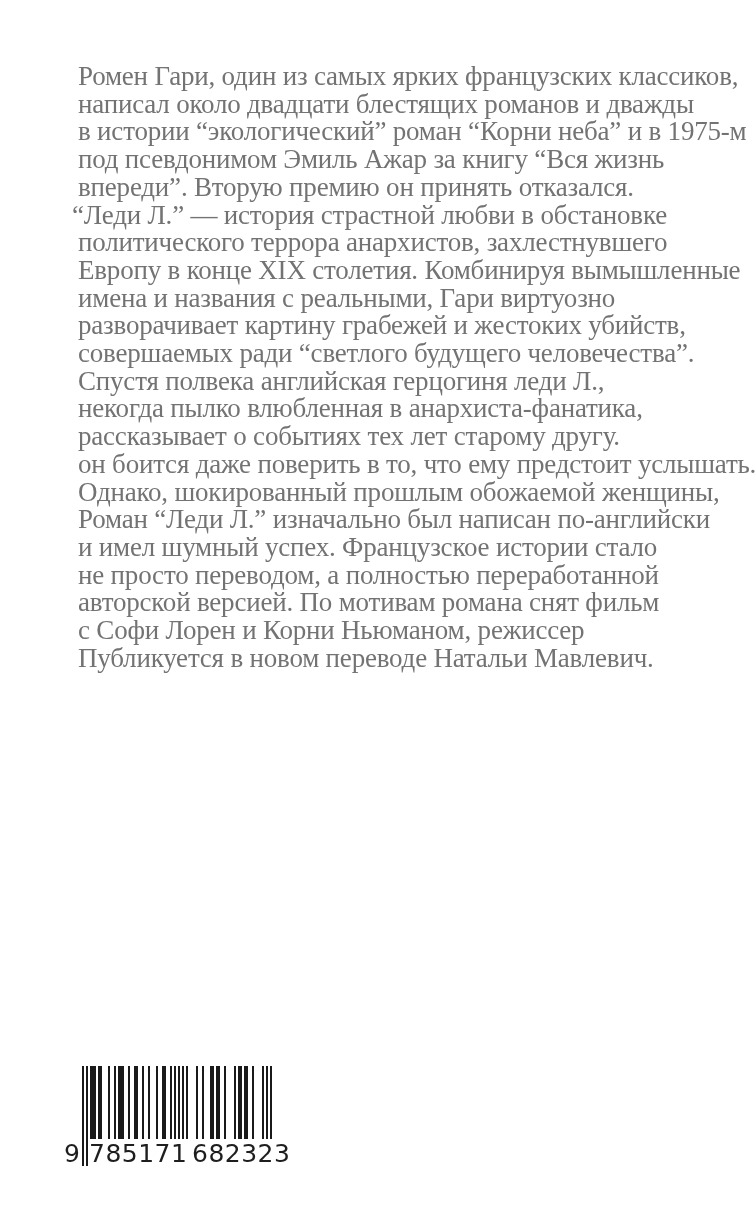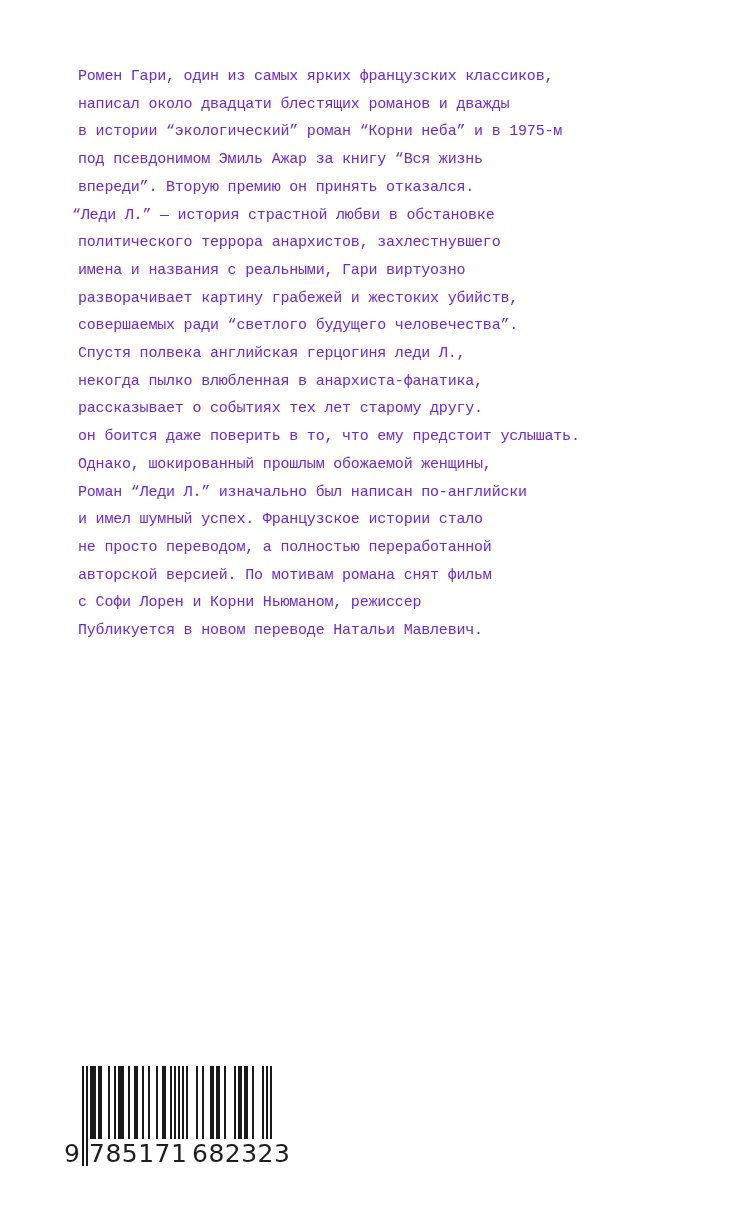--- a/index.html
+++ b/index.html
@@ -1,20 +1,20 @@
 <!DOCTYPE html>
 <html><head>
   <meta charset="utf-8">
   <style>
     html, body { margin: 0; padding: 0; background: #ffffff; }
     body { width: 756px; height: 1217px; position: relative; overflow: hidden; }
     .blurb {
       position: absolute; left: 78px; top: 63px; width: 620px;
-      font-family: Liberation Mono, monospace;
-      font-size: 15px; line-height: 27.7px; color: #6d28d9;
+      font-family: Liberation Serif, serif;
+      font-size: 27px; line-height: 27.7px; color: #737373;
       letter-spacing: -0.2px;
     }
     .blurb .line { white-space: nowrap; display: block; }
     .barcode-wrap { position: absolute; left: 64px; top: 1066px; width: 220px; height: 110px; }
     .barcode { position: absolute; left: 18px; top: 0; height: 100px; width: 190px; }
     .barcode-digits {
       position: absolute; top: 73px; left: 0;
       font-family: "DejaVu Sans", sans-serif; font-size: 25px; color: #1e1e1e;
       letter-spacing: 0.5px; background: transparent;
     }
@@ -25,20 +25,21 @@
 <body>
 
 <div class="blurb">
   <span class="line">Ромен Гари, один из самых ярких французских классиков,</span>
   <span class="line">написал около двадцати блестящих романов и дважды</span>
   <span class="line">в истории “экологический” роман “Корни неба” и в 1975-м</span>
   <span class="line">под псевдонимом Эмиль Ажар за книгу “Вся жизнь</span>
   <span class="line">впереди”. Вторую премию он принять отказался.</span>
   <span class="line" style="margin-left:-6px">“Леди Л.” — история страстной любви в обстановке</span>
   <span class="line">политического террора анархистов, захлестнувшего</span>
+  <span class="line">Европу в конце XIX столетия. Комбинируя вымышленные</span>
   <span class="line">имена и названия с реальными, Гари виртуозно</span>
   <span class="line">разворачивает картину грабежей и жестоких убийств,</span>
   <span class="line">совершаемых ради “светлого будущего человечества”.</span>
   <span class="line">Спустя полвека английская герцогиня леди Л.,</span>
   <span class="line">некогда пылко влюбленная в анархиста-фанатика,</span>
   <span class="line">рассказывает о событиях тех лет старому другу.</span>
   <span class="line">он боится даже поверить в то, что ему предстоит услышать.</span>
   <span class="line">Однако, шокированный прошлым обожаемой женщины,</span>
   <span class="line">Роман “Леди Л.” изначально был написан по-английски</span>
   <span class="line">и имел шумный успех. Французское истории стало</span>

